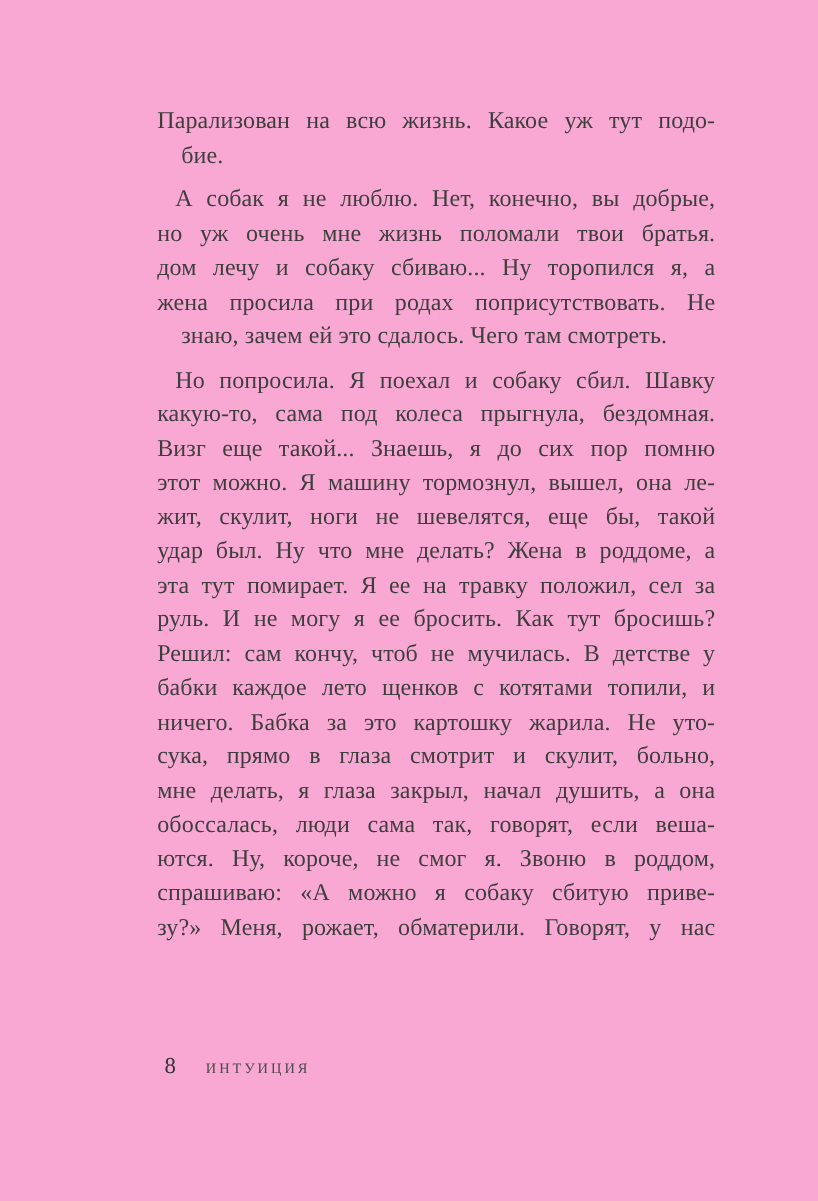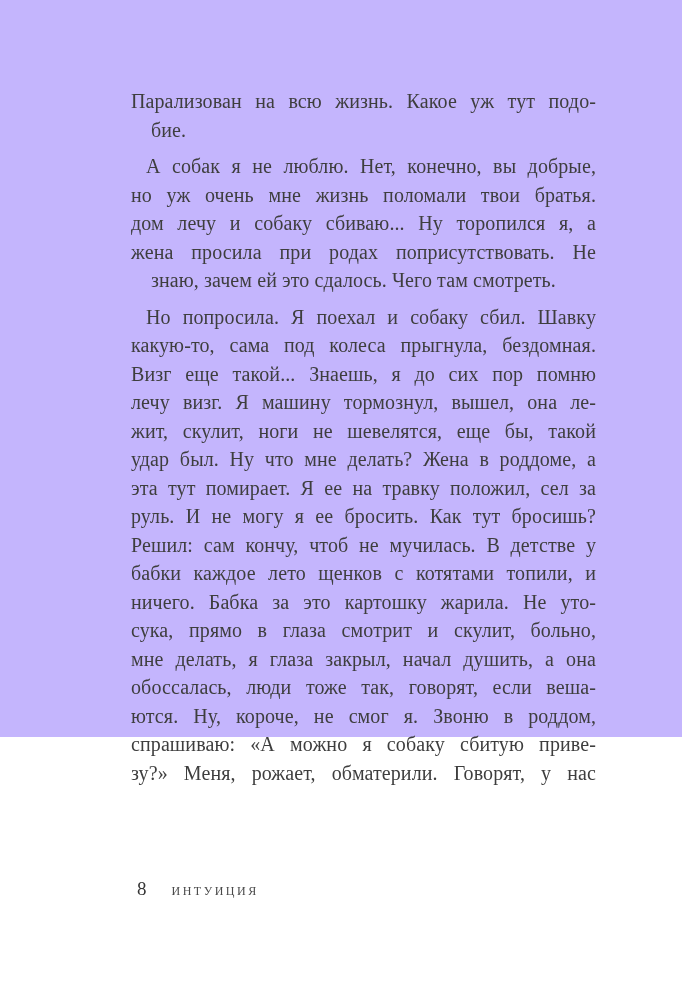--- a/index.html
+++ b/index.html
@@ -6,22 +6,22 @@
   html, body { width: 682px; height: 1001px; }
   body {
     background: #ffffff;
     font-family: "Liberation Serif", "DejaVu Serif", serif;
     position: relative;
     overflow: hidden;
   }
   .page {
     position: absolute;
     left: 0; top: 0;
-    width: 682px; height: 737px;
-    background: #c4b5fd;
+    width: 682px; height: 1001px;
+    background: #f9a8d4;
   }
   .text-block {
     position: absolute;
     left: 131px;
     top: 87px;
     width: 465px;
     color: #3e3e3e;
     font-size: 20px;
     line-height: 28.5px;
   }
@@ -68,31 +68,31 @@
         <div class="line first-indent">А собак я не люблю. Нет, конечно, вы добрые,</div>
         <div class="line">но уж очень мне жизнь поломали твои братья.</div>
         <div class="line">дом лечу и собаку сбиваю... Ну торопился я, а</div>
         <div class="line">жена просила при родах поприсутствовать. Не</div>
         <div class="line para-end">знаю, зачем ей это сдалось. Чего там смотреть.</div>
       </div>
       <div class="para">
         <div class="line first-indent">Но попросила. Я поехал и собаку сбил. Шавку</div>
         <div class="line">какую-то, сама под колеса прыгнула, бездомная.</div>
         <div class="line">Визг еще такой... Знаешь, я до сих пор помню</div>
-        <div class="line">лечу визг. Я машину тормознул, вышел, она ле-</div>
+        <div class="line">этот можно. Я машину тормознул, вышел, она ле-</div>
         <div class="line">жит, скулит, ноги не шевелятся, еще бы, такой</div>
         <div class="line">удар был. Ну что мне делать? Жена в роддоме, а</div>
         <div class="line">эта тут помирает. Я ее на травку положил, сел за</div>
         <div class="line">руль. И не могу я ее бросить. Как тут бросишь?</div>
         <div class="line">Решил: сам кончу, чтоб не мучилась. В детстве у</div>
         <div class="line">бабки каждое лето щенков с котятами топили, и</div>
         <div class="line">ничего. Бабка за это картошку жарила. Не уто-</div>
         <div class="line">сука, прямо в глаза смотрит и скулит, больно,</div>
         <div class="line">мне делать, я глаза закрыл, начал душить, а она</div>
-        <div class="line">обоссалась, люди тоже так, говорят, если веша-</div>
+        <div class="line">обоссалась, люди сама так, говорят, если веша-</div>
         <div class="line">ются. Ну, короче, не смог я. Звоню в роддом,</div>
         <div class="line">спрашиваю: «А можно я собаку сбитую приве-</div>
         <div class="line">зу?» Меня, рожает, обматерили. Говорят, у нас</div>
       </div>
     </div>
   <div class="footer">
     <span class="page-number">8</span>
     <span class="running-title">ИНТУИЦИЯ</span>
   </div>
 </div>

